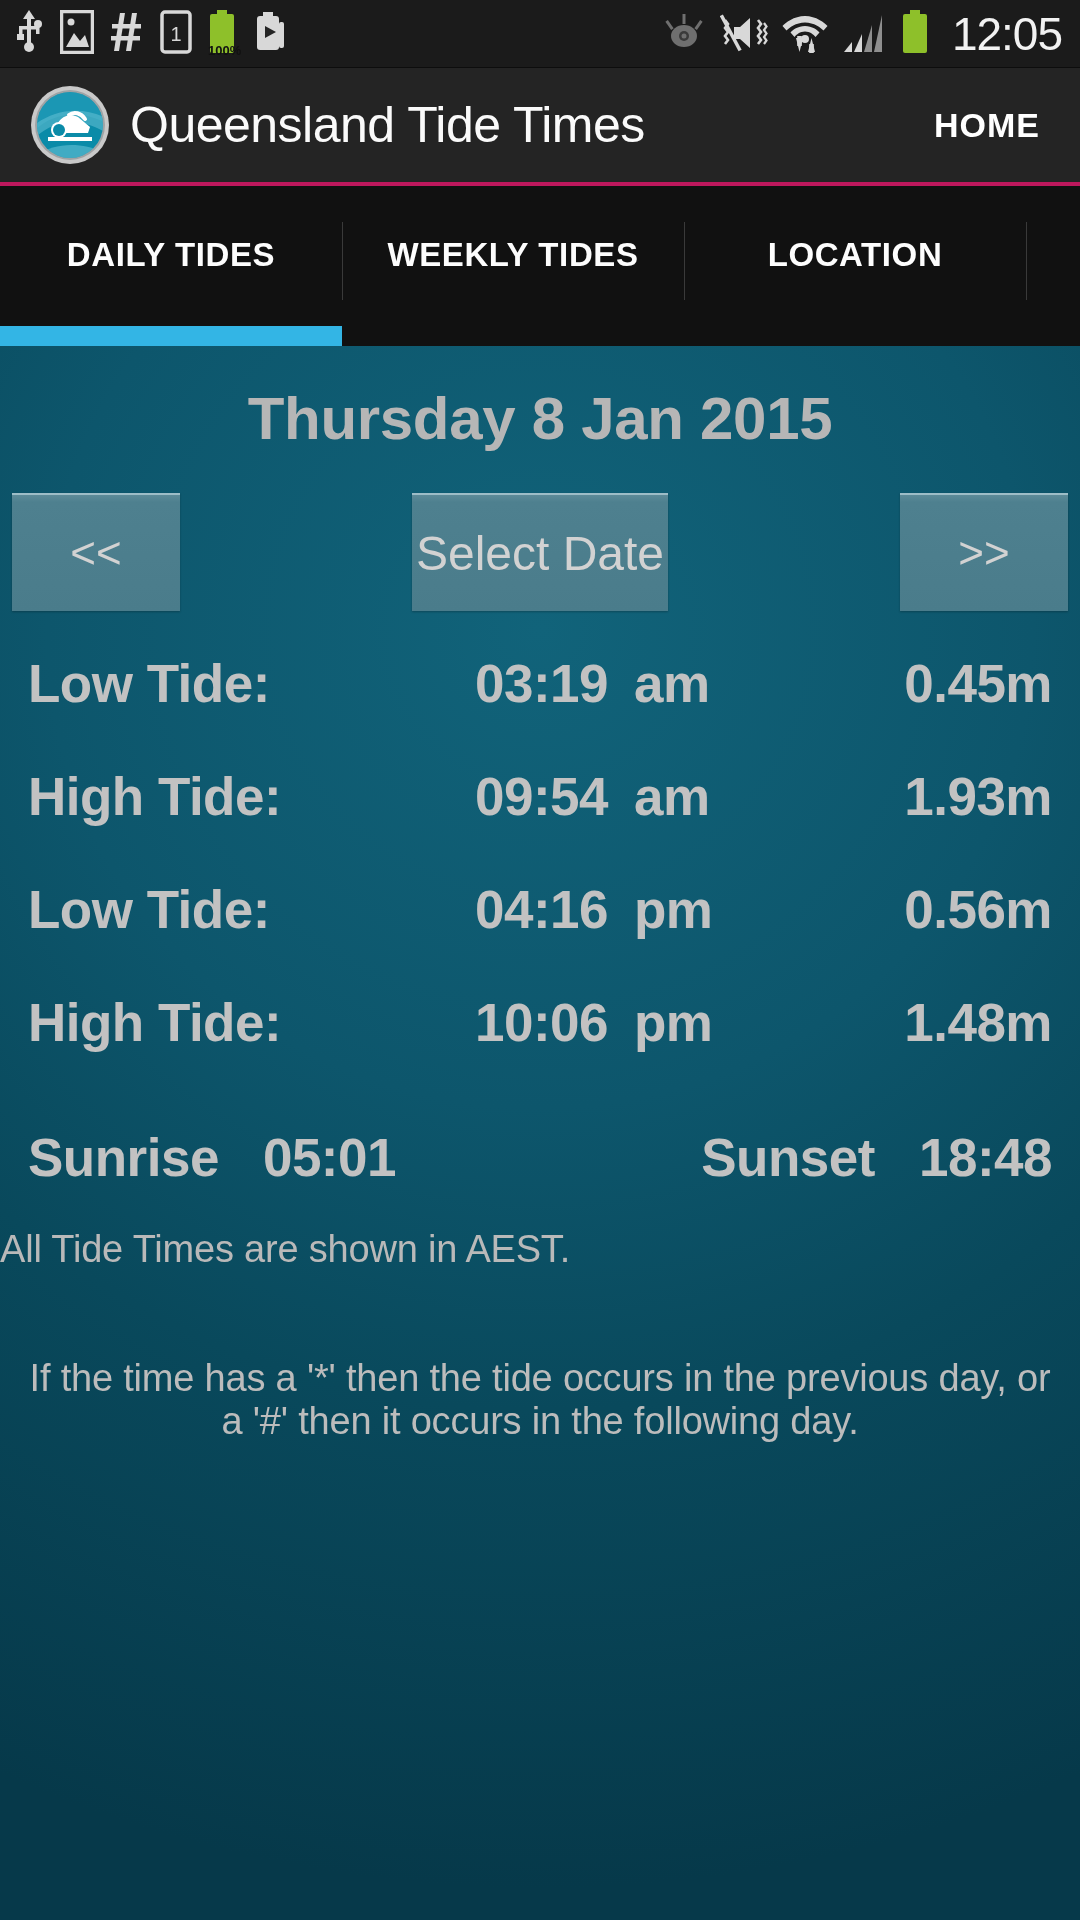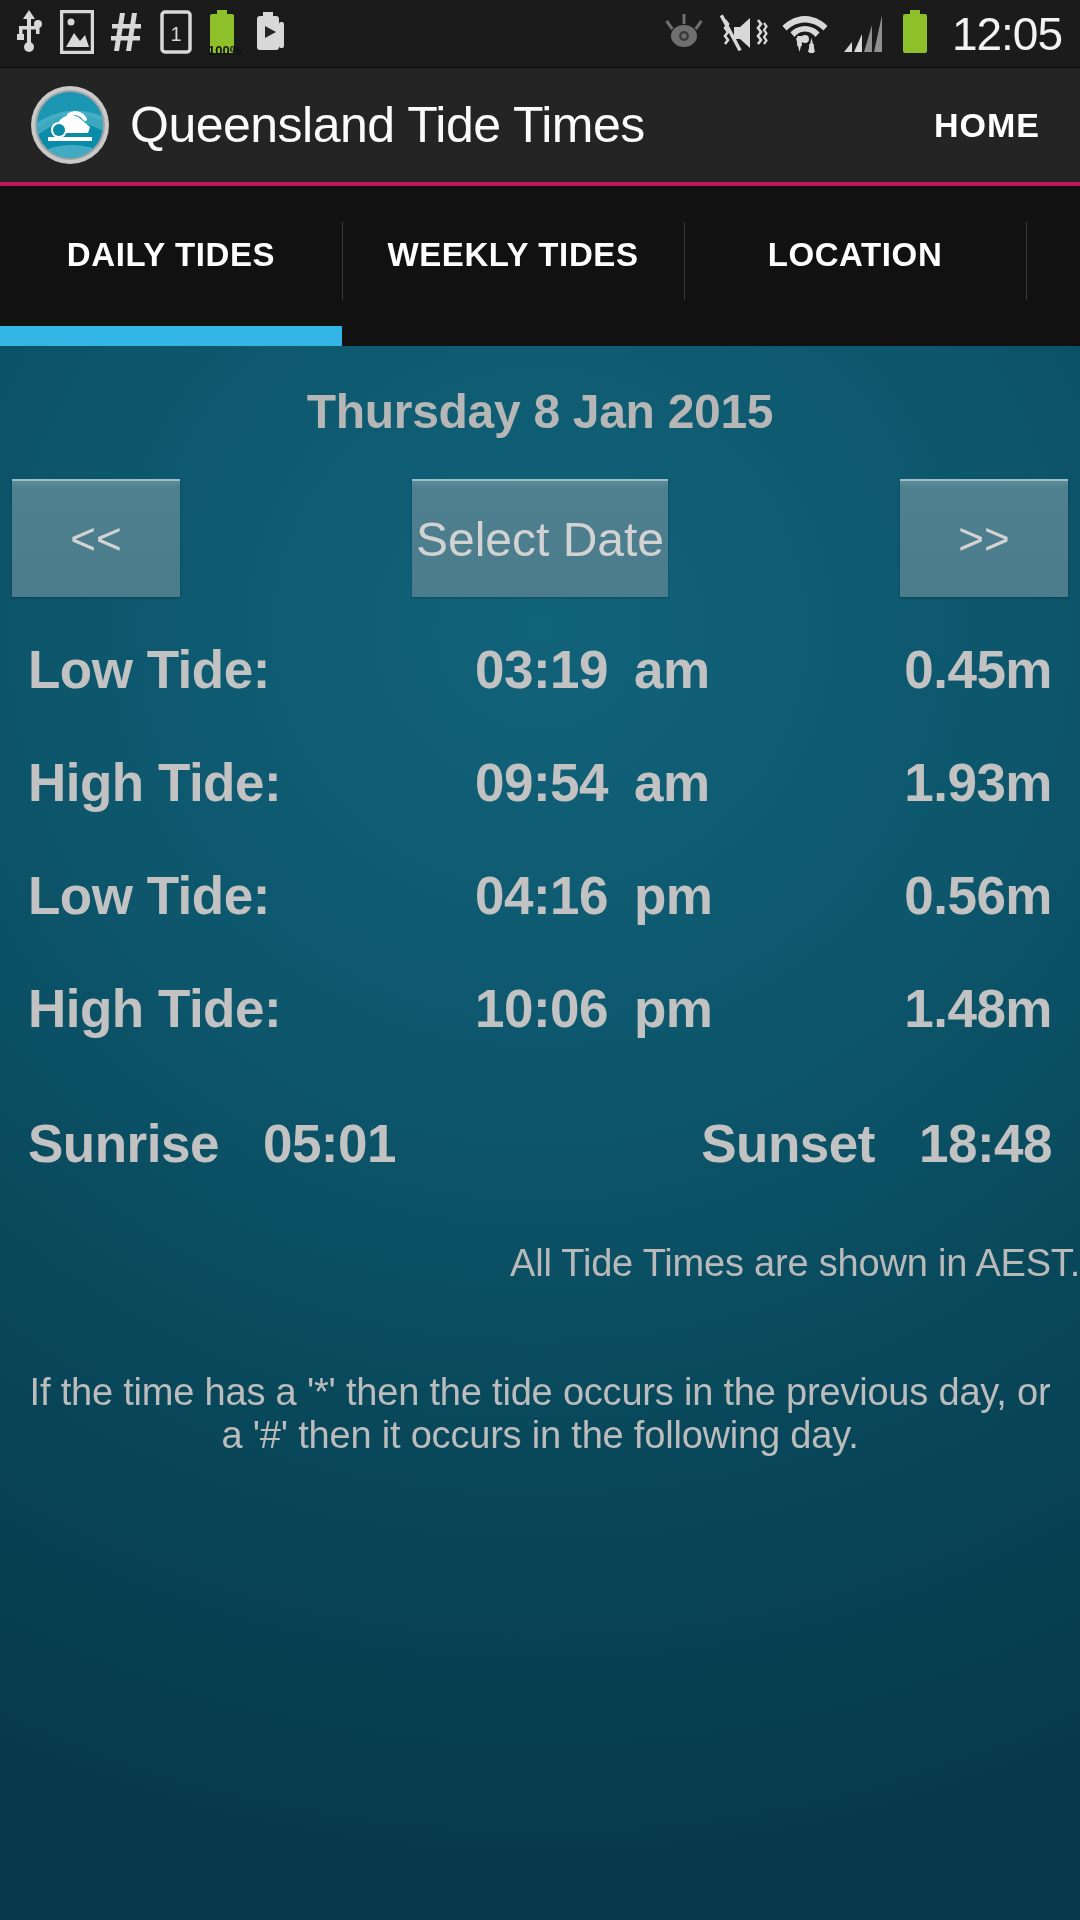--- a/index.html
+++ b/index.html
@@ -154,21 +154,21 @@
     text-align: center;
     color: #ff3b30;
     font-size: 57px;
     font-weight: bold;
     padding-top: 38px;
     letter-spacing: -0.5px;
   }
   .date-line {
     text-align: center;
     color: #b6b6b6;
-    font-size: 48px;
+    font-size: 60px;
     font-weight: bold;
     margin-top: 38px;
     letter-spacing: -0.3px;
   }
 
   
   .nav-row {
     display: flex;
     align-items: flex-start;
     margin-top: 40px;
@@ -218,24 +218,24 @@
     color: #c2c2c2;
     font-size: 53px;
     font-weight: bold;
     letter-spacing: -0.5px;
   }
   .sun-label { }
   .sun-value { margin-left: 44px; text-align: center; }
   .sun-gap { flex: 1 1 auto; }
 
   .note-aest {
-    text-align: right;
+    text-align: left;
     color: #b9b9b9;
     font-size: 38px;
-    margin-top: 68px;
+    margin-top: 40px;
     letter-spacing: -0.2px;
   }
   .note-legend {
     text-align: center;
     color: #bcbcbc;
     font-size: 38px;
     line-height: 1.12;
     margin-top: 86px;
     padding: 0 26px;
     letter-spacing: -0.2px;

